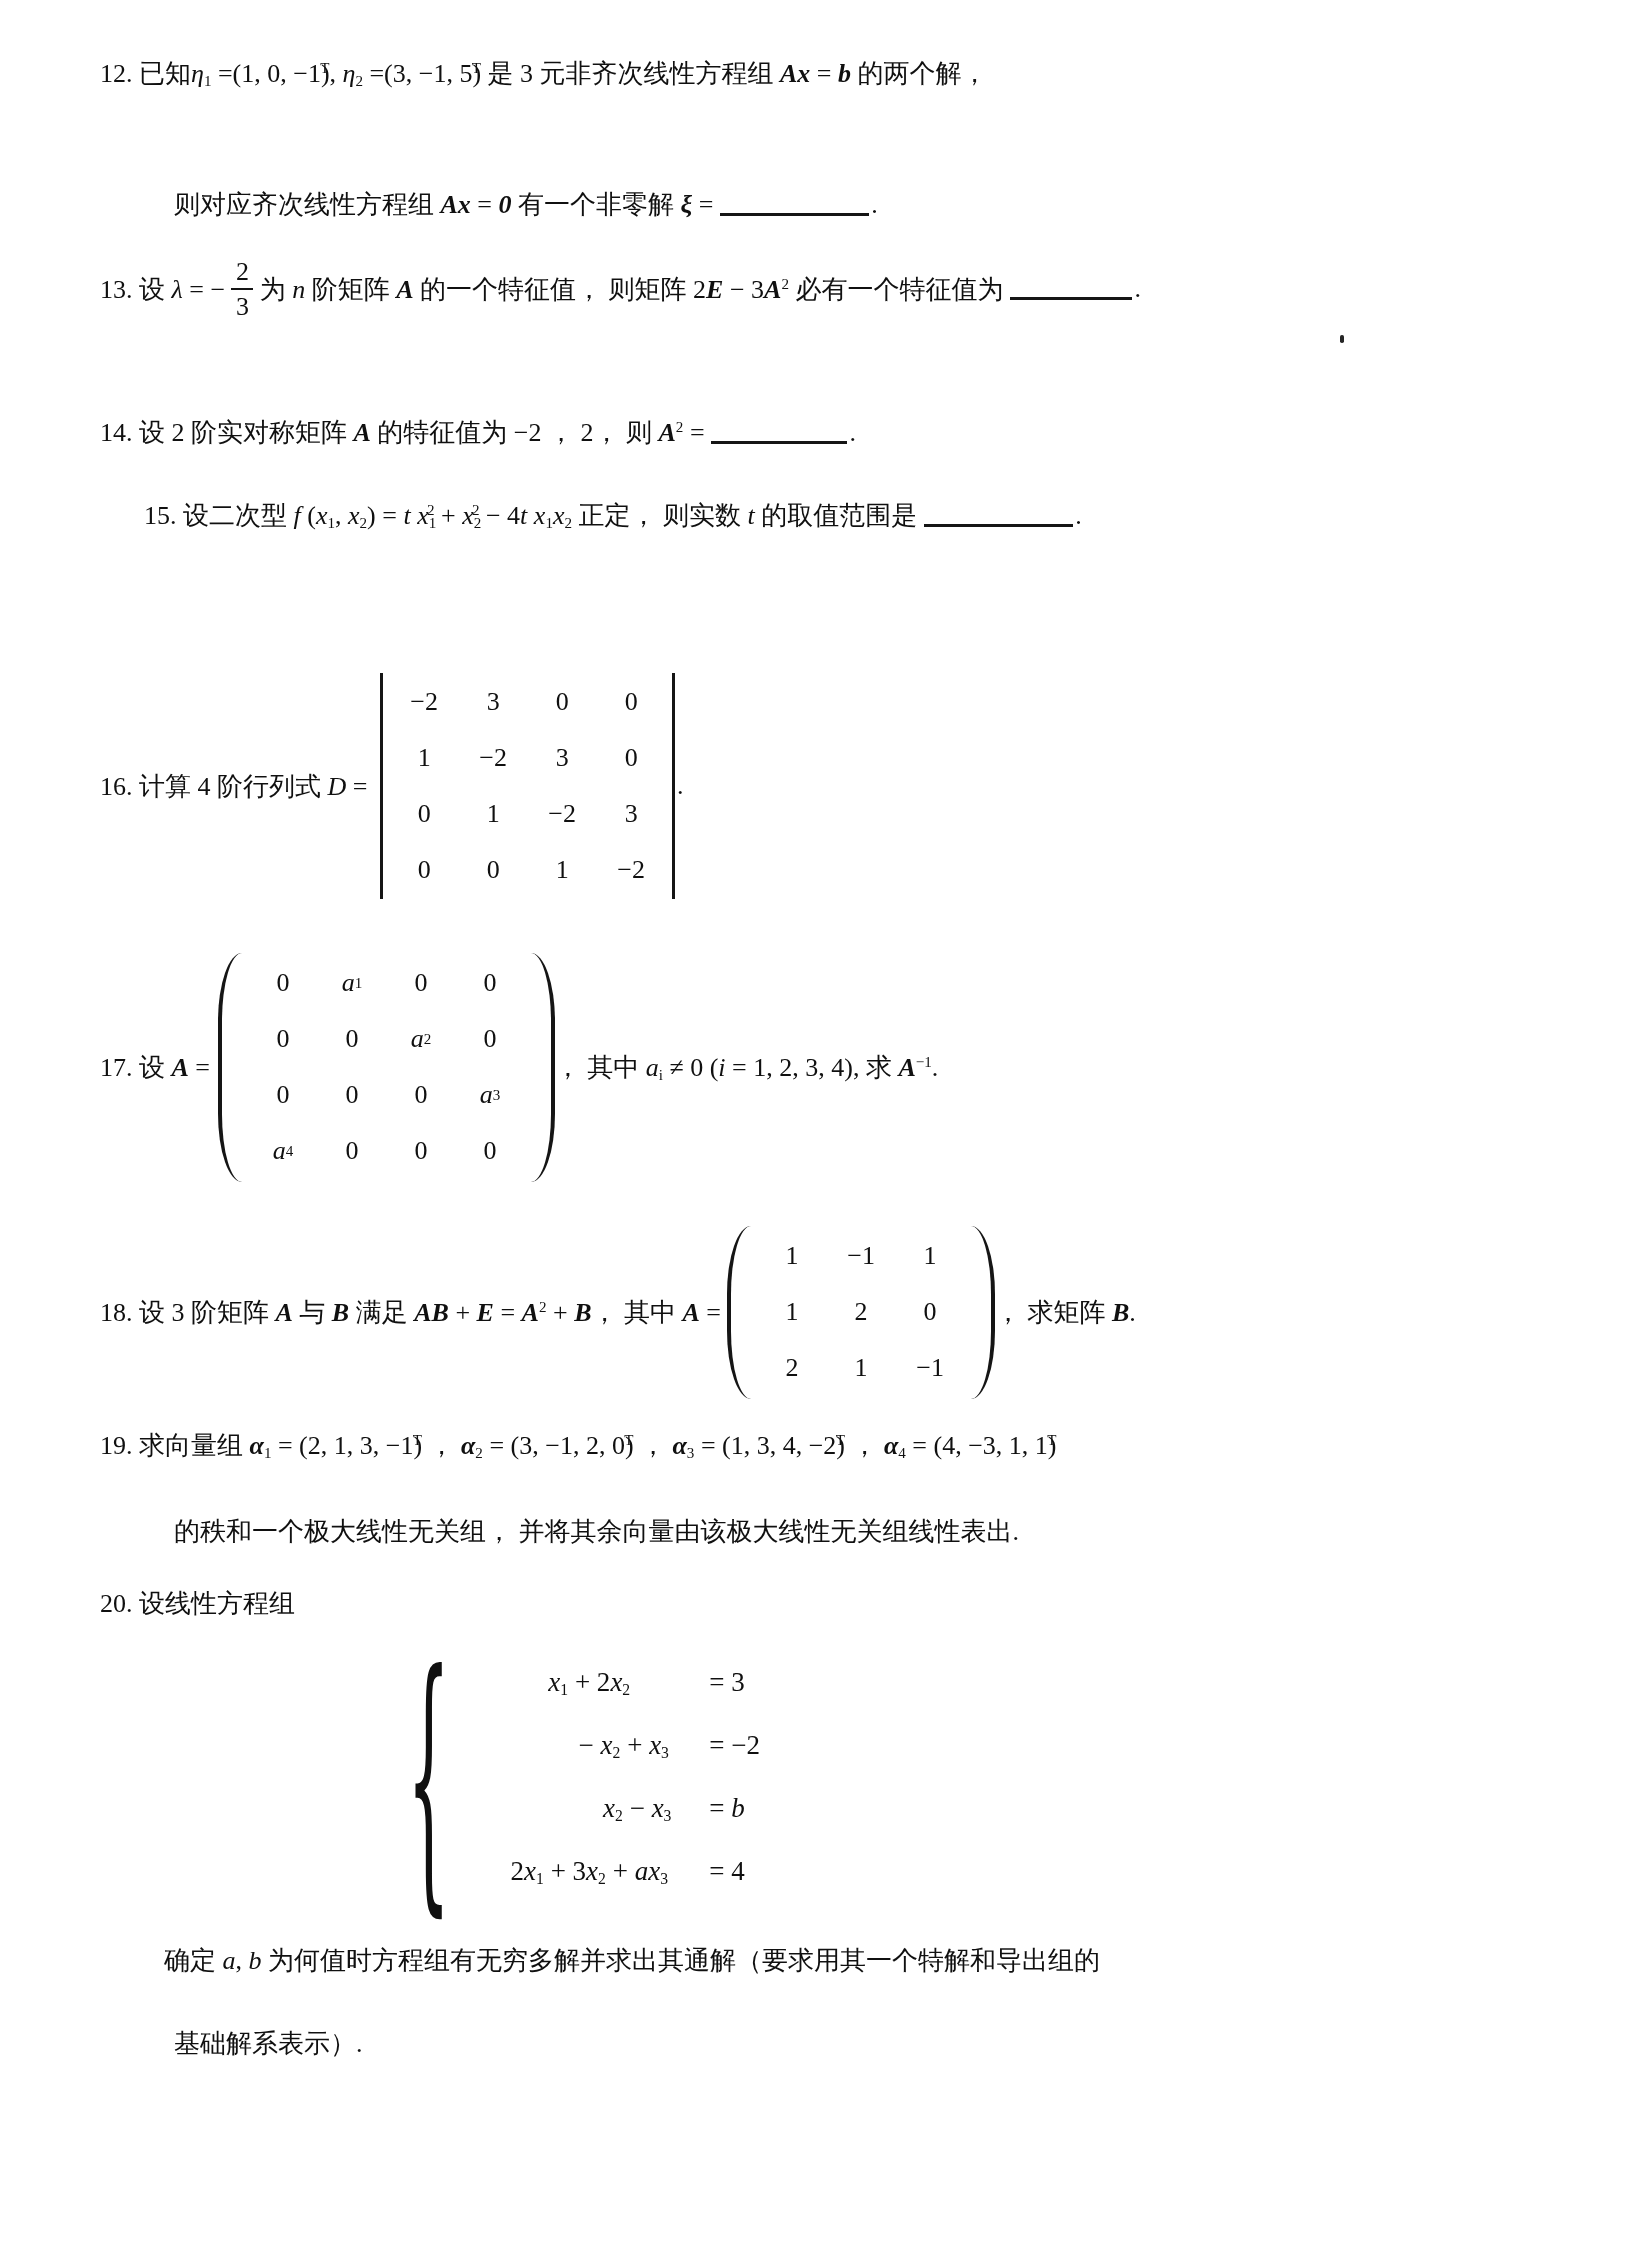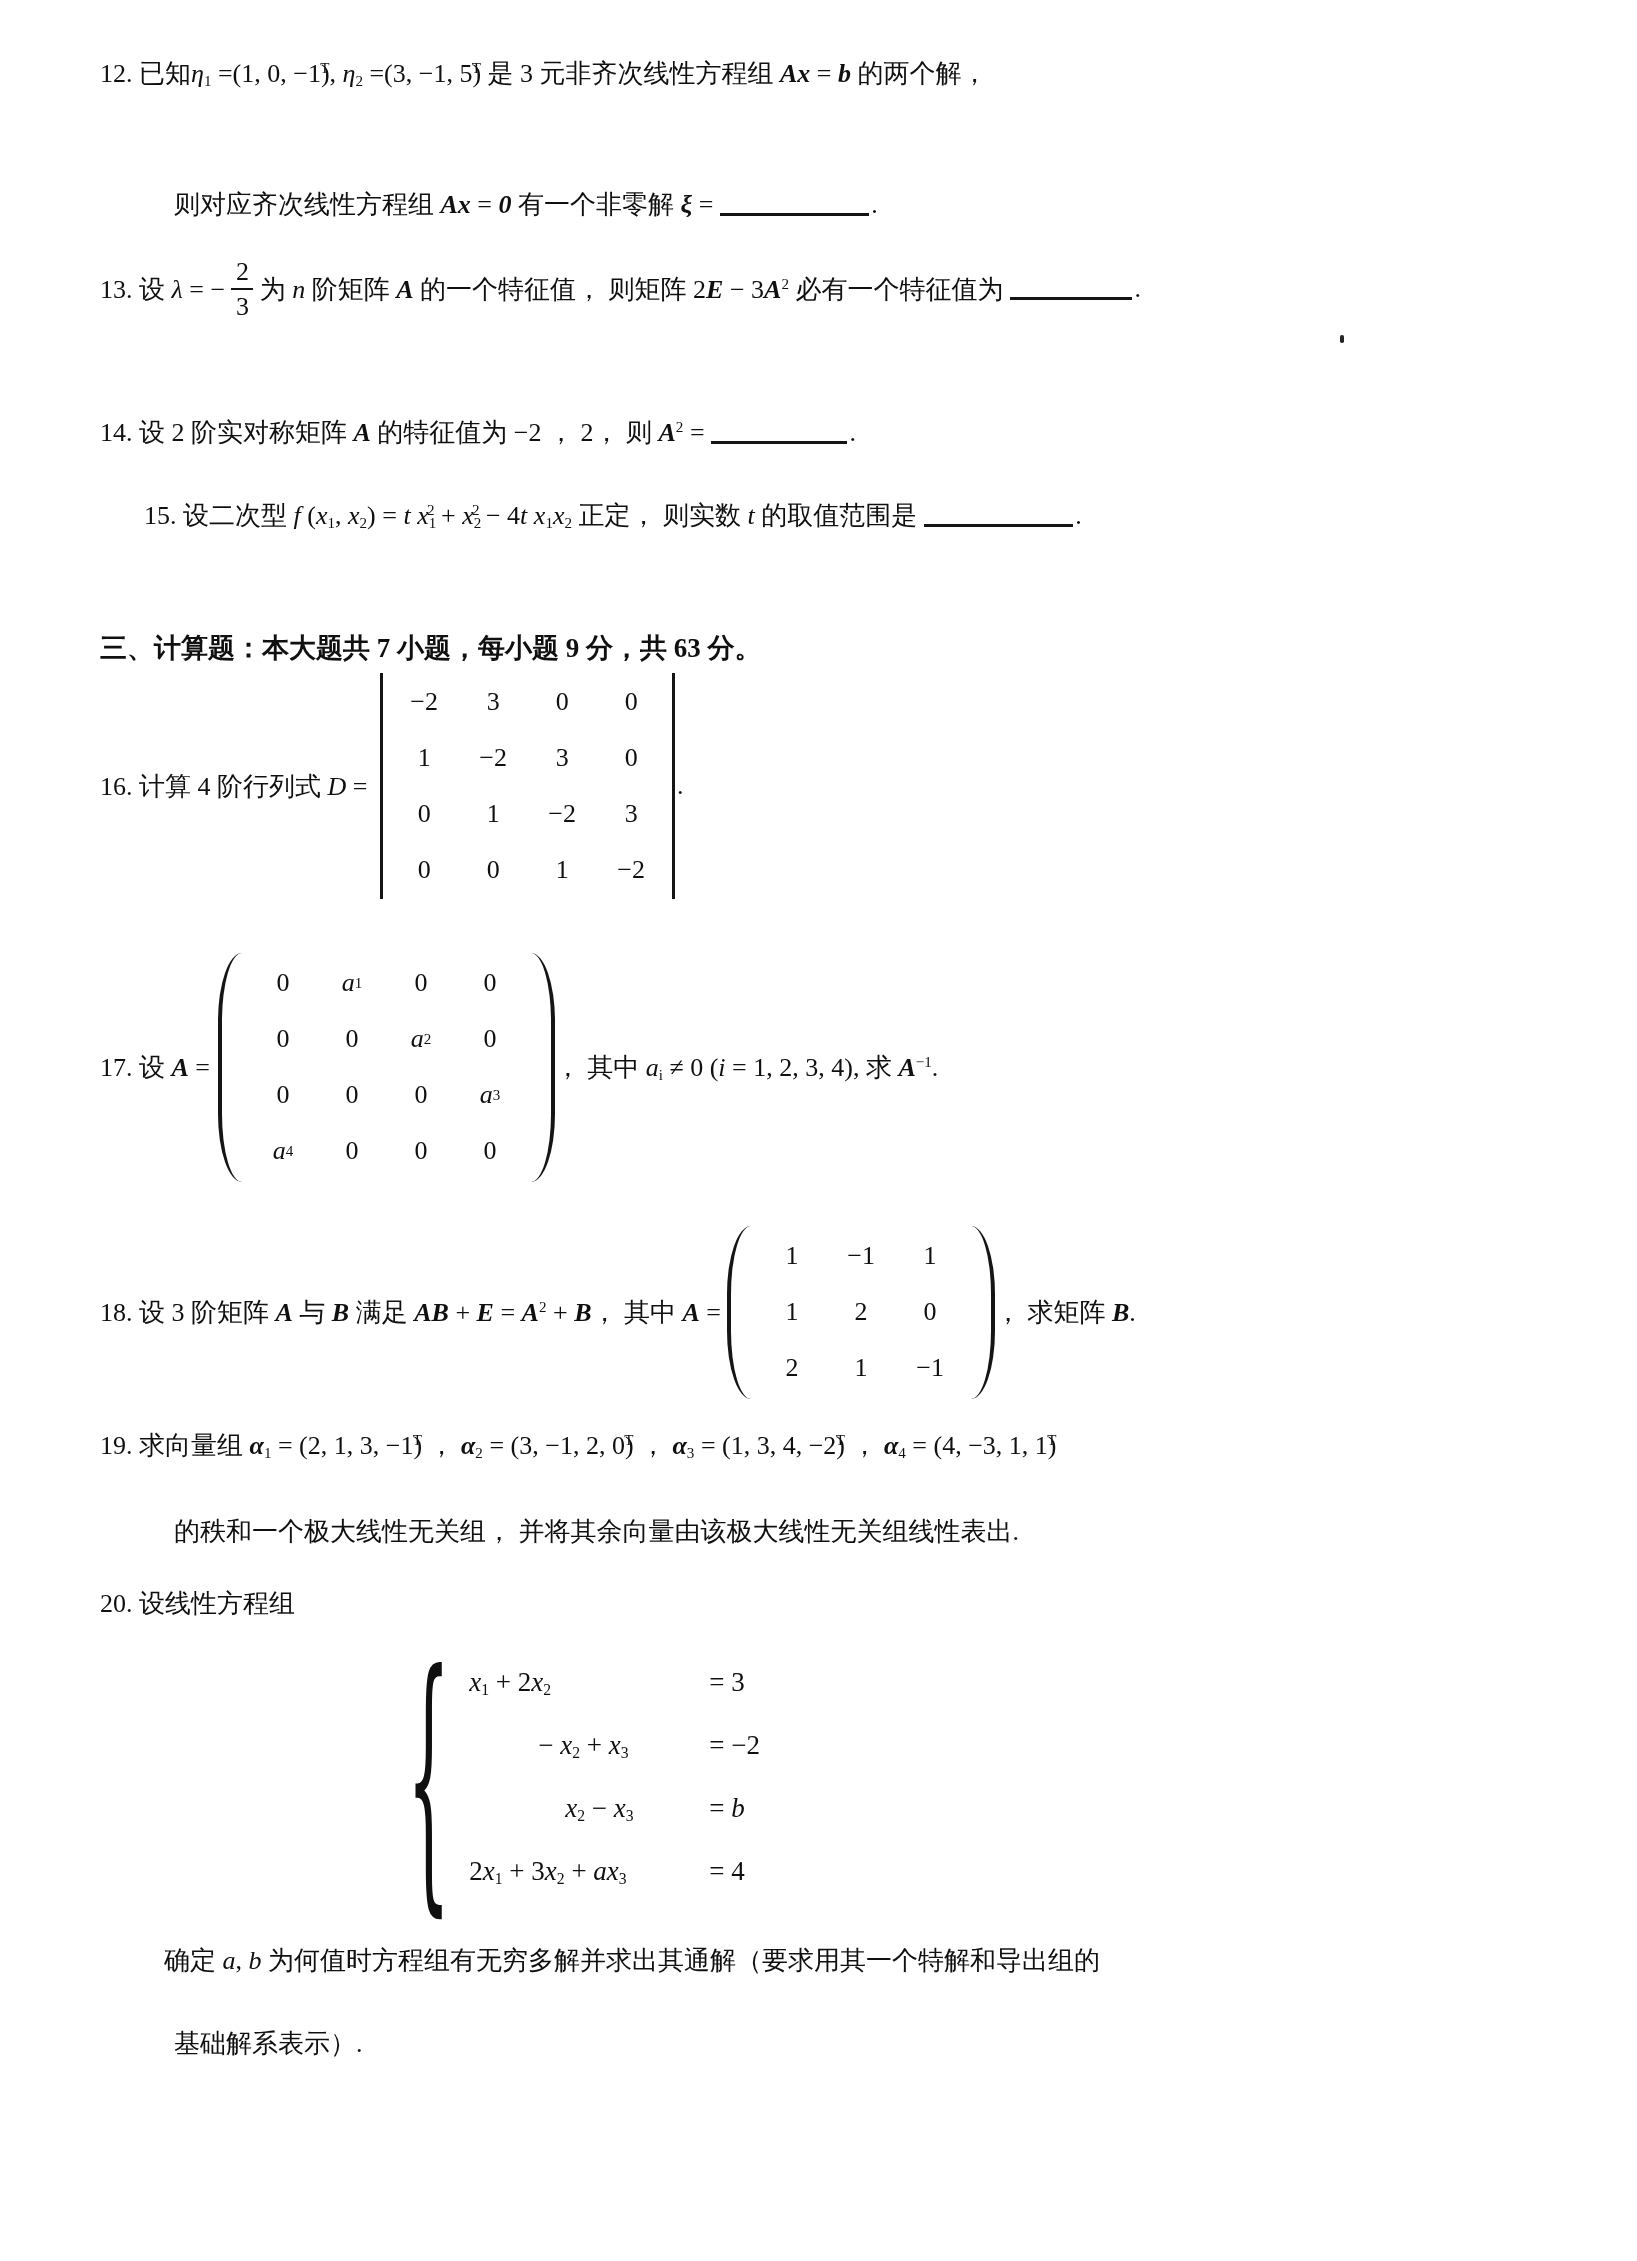--- a/index.html
+++ b/index.html
@@ -86,21 +86,21 @@
   
   .sys { font-size: 27px; }
   .brace {
     display: inline-block;
     font-family: "DejaVu Serif", serif;
     font-size: 68px;
     transform: scaleY(4.1);
     transform-origin: center;
     margin: 0 19px 0 0;
   }
-  .eqs { display: flex; flex-direction: column; }
+  .eqs { display: flex; flex-direction: column; text-align: center; }
   .eq-row { display: flex; align-items: center; height: 63px; }
   .eq-lhs { display: inline-block; width: 240px; box-sizing: border-box; }
   .eq-lhs.ind1 { padding-left: 69px; }
   .eq-lhs.ind2 { padding-left: 96px; }
   .eq-rhs { display: inline-block; }
 
   .heading { font-weight: 700; font-size: 27px; }
   .artifact {
     position: absolute;
     left: 1340px;
@@ -135,23 +135,20 @@
   </div>
 
   <div class="line" style="left:100px; top:379px;margin-top:38px;">
     <span>14. 设 2 阶实对称矩阵 <b><i>A</i></b> 的特征值为 −2 ， 2， 则 <b><i>A</i></b><sup>2</sup> =</span><span class="blank w300"></span><span>.</span>
   </div>
 
   <div class="line" style="left:100px; top:500px;margin-left:44px;">
     <span>15. 设二次型 <i>f</i> (<i>x</i><sub>1</sub>, <i>x</i><sub>2</sub>) = <i>t</i> <i>x</i><sub>1</sub><sup>2</sup> + <i>x</i><sub>2</sub><sup>2</sup> − 4<i>t</i> <i>x</i><sub>1</sub><i>x</i><sub>2</sub> 正定， 则实数 <i>t</i> 的取值范围是</span><span class="blank w330"></span><span>.</span>
   </div>
 
-  <div class="line heading" style="left:100px; top:632px;">
-    <span>三、计算题：本大题共 7 小题，每小题 9 分，共 63 分。</span>
-  </div>
 
   <div class="flexline" style="left:100px; top:668px;">
     <span>16. 计算 4 阶行列式 <i>D</i> =</span>
     <span class="dbar" style="margin-left:12.7px;"></span>
     <div class="matrix" style="grid-template-columns: repeat(4, auto);">
         <span class="mcell">−2</span>
         <span class="mcell">3</span>
         <span class="mcell">0</span>
         <span class="mcell">0</span>
         <span class="mcell">1</span>

